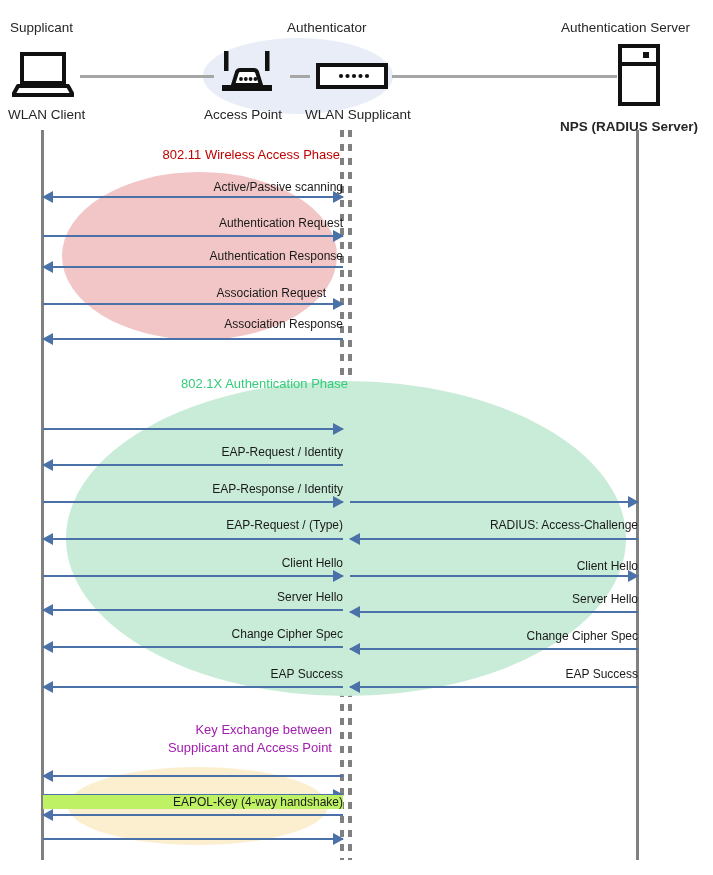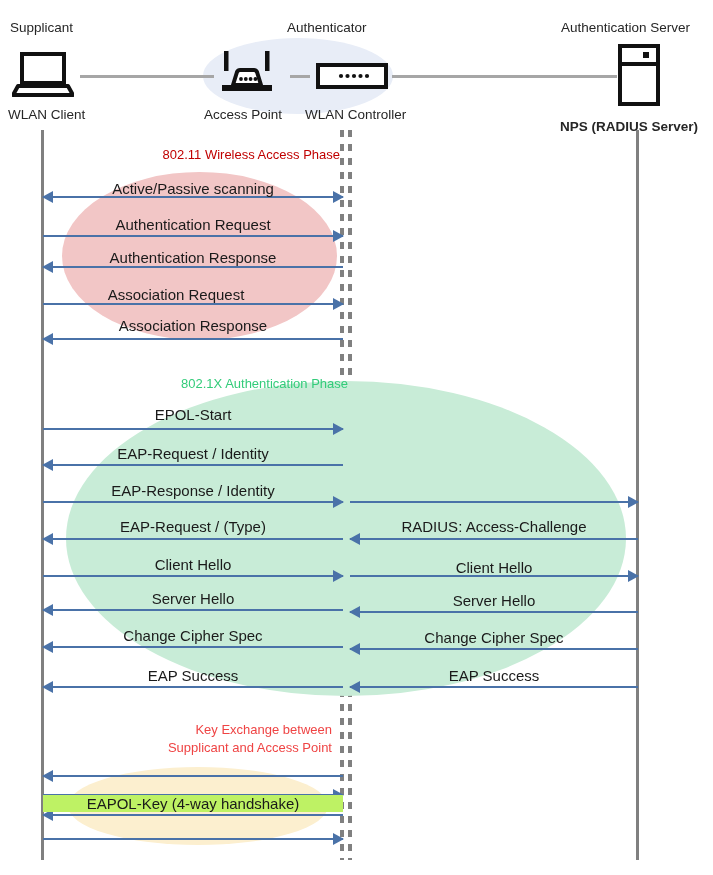--- a/index.html
+++ b/index.html
@@ -29,21 +29,21 @@
 
   
   .phase-title{position:absolute;font-size:13px;text-align:right;line-height:18px;white-space:pre-line;}
 
   
   .msg{position:absolute;height:0;}
   .msg .shaft{position:absolute;left:0;right:0;top:0;height:2px;background:#4a72a8;}
   .msg .head{position:absolute;top:-5px;width:0;height:0;border-top:6px solid transparent;border-bottom:6px solid transparent;}
   .msg .head.r{right:-1px;border-left:11px solid #4a72a8;}
   .msg .head.l{left:-1px;border-right:11px solid #4a72a8;}
-  .msg-label{position:absolute;font-size:15px;color:#1a1a1a;text-align:center;white-space:nowrap;}
+  .msg-label{position:absolute;font-size:12px;color:#1a1a1a;text-align:right;white-space:nowrap;}
 
   
   .icon{position:absolute;}
 </style>
 </head>
 <body>
 
 <div id="stage">
 
   <div class="halo" style="left:203px;top:38px;width:190px;height:76px;"></div>
@@ -90,21 +90,21 @@
   <div class="icon" style="left:617px;top:44px;">
     <svg width="44" height="62" viewBox="0 0 44 62">
       <rect x="3" y="2" width="38" height="58" fill="#fff" stroke="#111" stroke-width="4"></rect>
       <line x1="3" y1="20" x2="41" y2="20" stroke="#111" stroke-width="4"></line>
       <rect x="26" y="8" width="6" height="6" fill="#111"></rect>
     </svg>
   </div>
 
   <div class="node-label" style="left:8px;top:107px;">WLAN Client</div>
   <div class="node-label" style="left:204px;top:107px;">Access Point</div>
-  <div class="node-label" style="left:305px;top:107px;">WLAN Controller</div>
+  <div class="node-label" style="left:305px;top:107px;">WLAN Supplicant</div>
   <div class="node-label" style="left:560px;top:119px;font-weight:bold;">NPS (RADIUS Server)</div>
 
   <div class="lifeline" style="left:41px;top:130px;height:730px;"></div>
   <div class="lifeline-dbl" style="left:340px;top:130px;height:730px;">
       <i class="a"></i>
       <i class="b"></i>
     </div>
   <div class="lifeline" style="left:636px;top:130px;height:730px;"></div>
 
   <div class="phase-ellipse" style="left:62px;top:172px;width:275px;height:168px;background:#f2c6c6;"></div>
@@ -141,21 +141,20 @@
   </div>
   <div class="msg-label" style="left:43px;top:317px;width:300px;">Association Response</div>
 
   <div class="phase-ellipse" style="left:66px;top:381px;width:560px;height:315px;background:#c8ecd7;"></div>
   <div class="phase-title" style="left:68px;top:375px;width:280px;color:#33cc7a;">802.1X Authentication Phase</div>
 
   <div class="msg" style="left:43px;top:428px;width:300px;">
     <div class="shaft"></div>
       <div class="head r"></div>
   </div>
-  <div class="msg-label" style="left:43px;top:406px;width:300px;">EPOL-Start</div>
 
   <div class="msg" style="left:43px;top:464px;width:300px;">
     <div class="shaft"></div>
       <div class="head l"></div>
   </div>
   <div class="msg-label" style="left:43px;top:445px;width:300px;">EAP-Request / Identity</div>
 
   <div class="msg" style="left:43px;top:501px;width:300px;">
     <div class="shaft"></div>
       <div class="head r"></div>
@@ -221,21 +220,21 @@
   </div>
   <div class="msg-label" style="left:350px;top:629px;width:288px;">Change Cipher Spec</div>
 
   <div class="msg" style="left:350px;top:686px;width:288px;">
     <div class="shaft"></div>
       <div class="head l"></div>
   </div>
   <div class="msg-label" style="left:350px;top:667px;width:288px;">EAP Success</div>
 
   <div class="phase-ellipse" style="left:68px;top:767px;width:260px;height:78px;background:#fcefcf;"></div>
-  <div class="phase-title" style="left:62px;top:721px;width:270px;color:#ef4444;">Key Exchange between
+  <div class="phase-title" style="left:62px;top:721px;width:270px;color:#a21caf;">Key Exchange between
 Supplicant and Access Point</div>
 
   <div class="msg" style="left:43px;top:775px;width:300px;">
     <div class="shaft"></div>
       <div class="head l"></div>
   </div>
 
   <div class="msg" style="left:43px;top:794px;width:300px;">
     <div class="shaft"></div>
       <div class="head r"></div>

